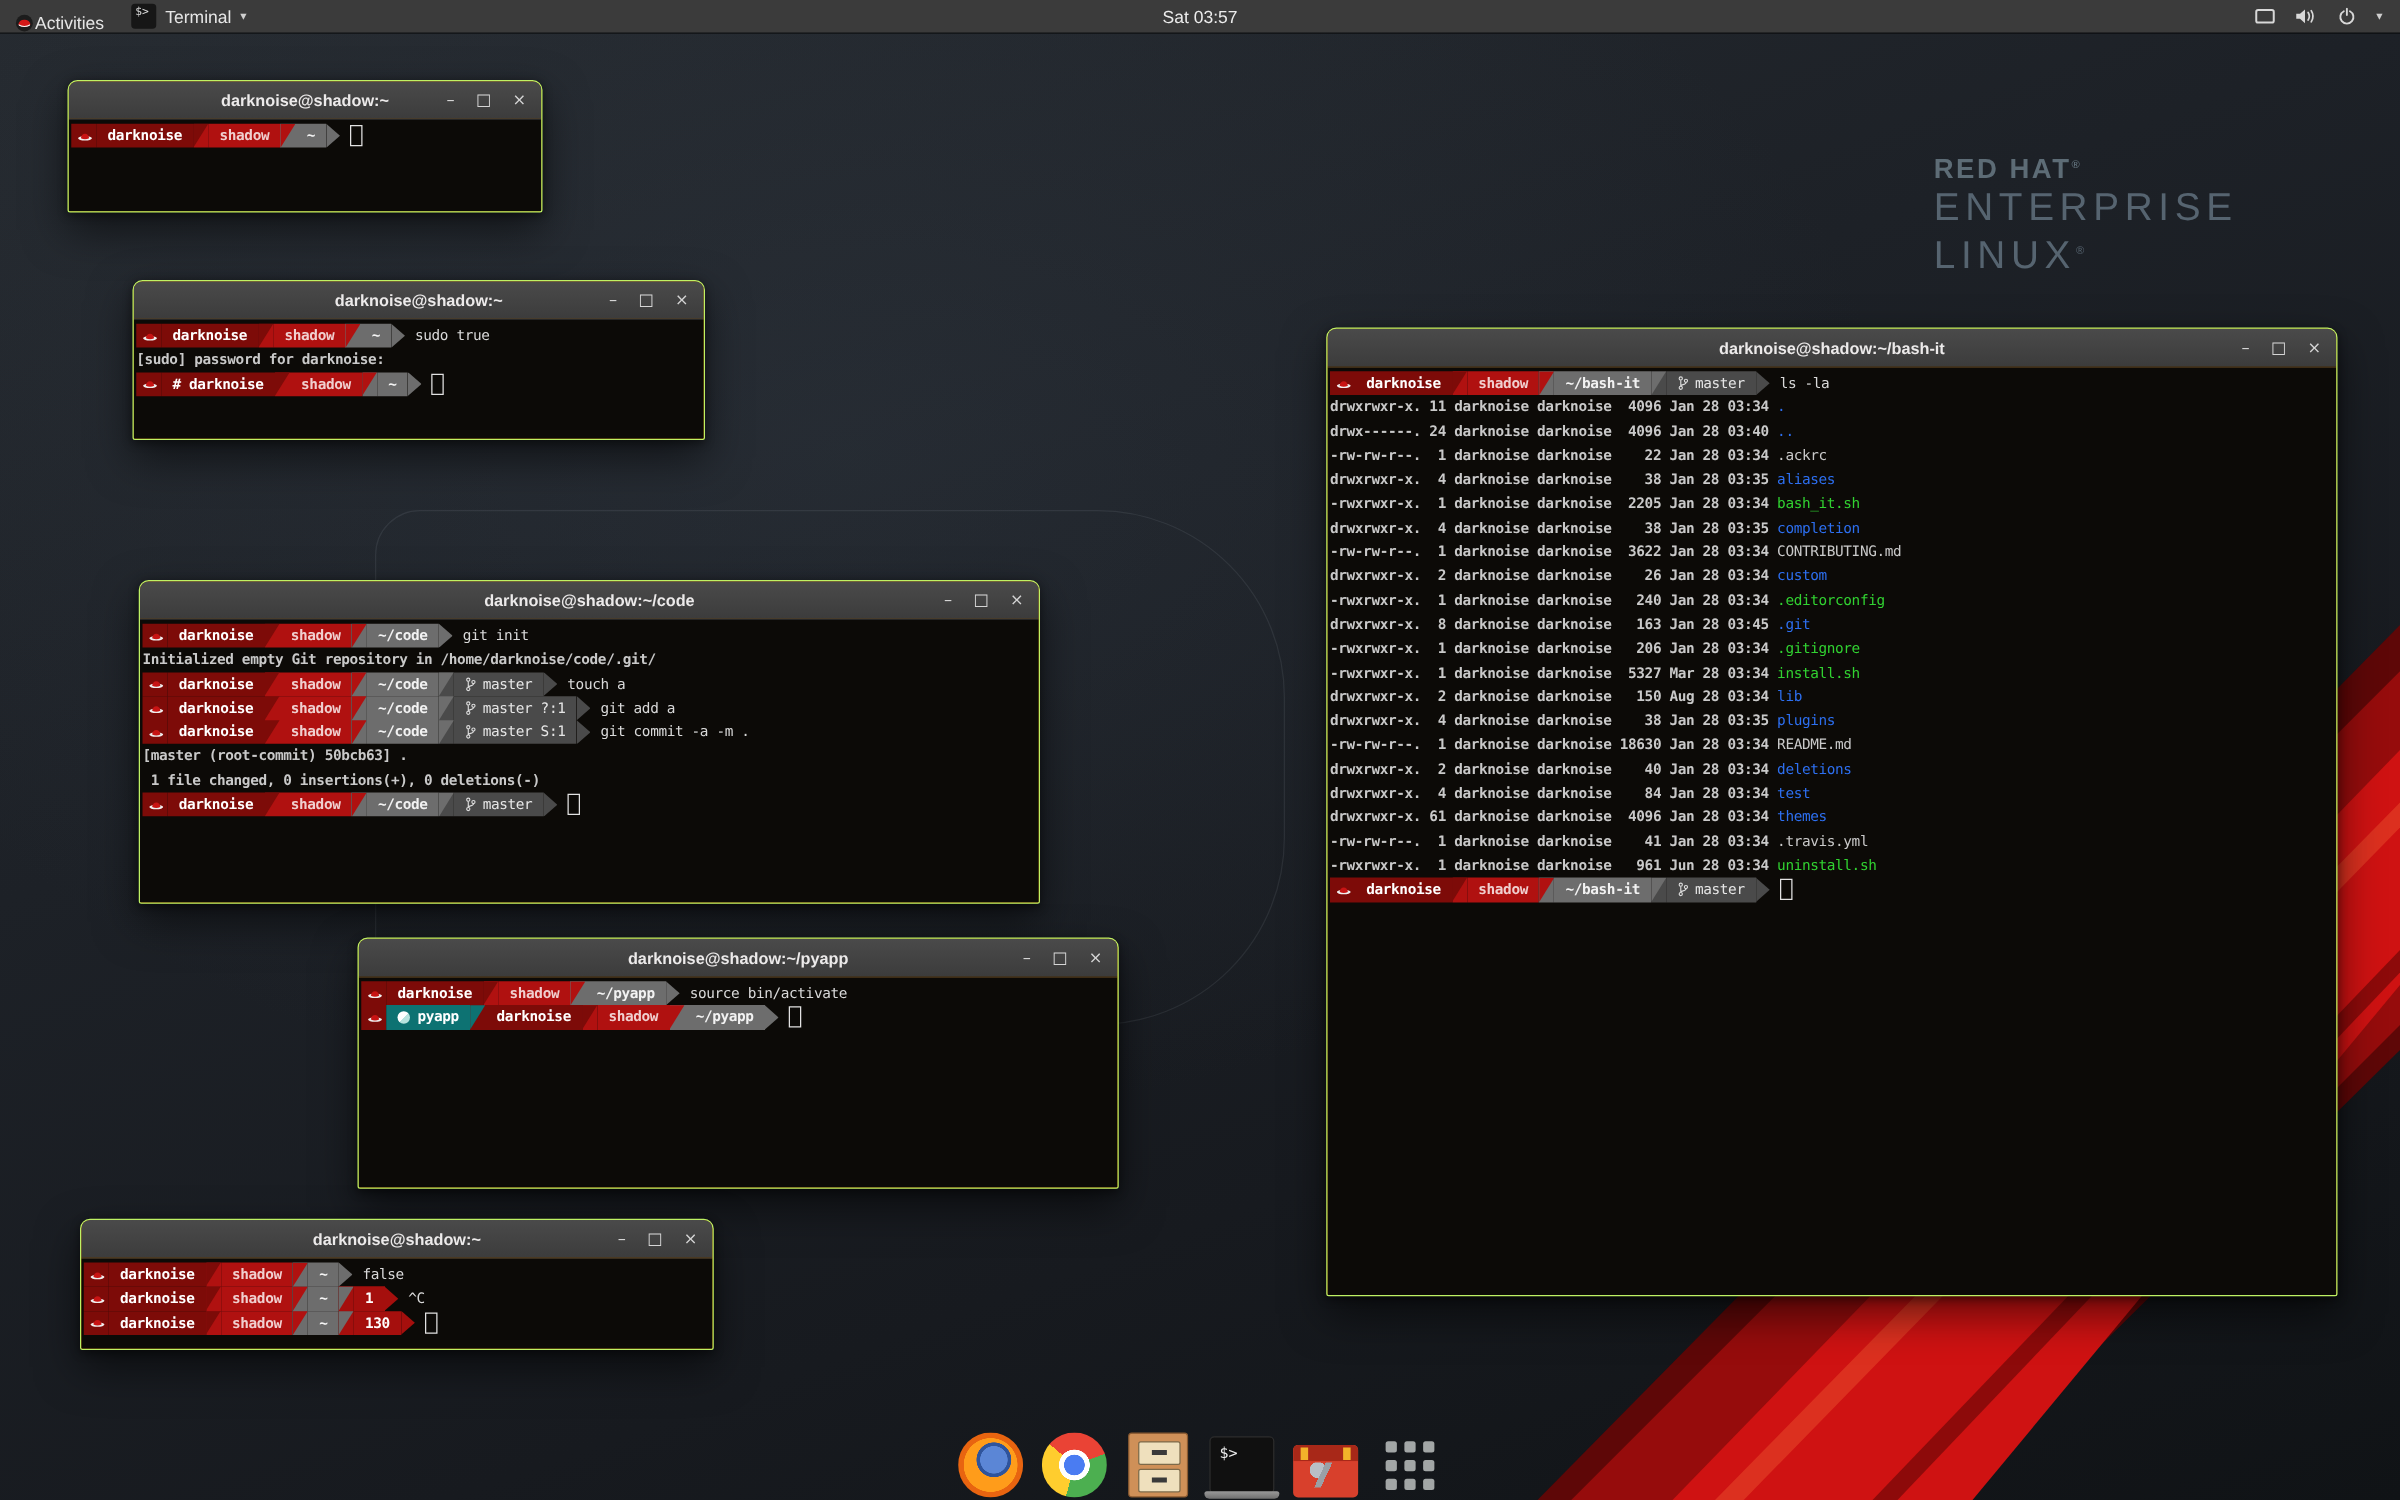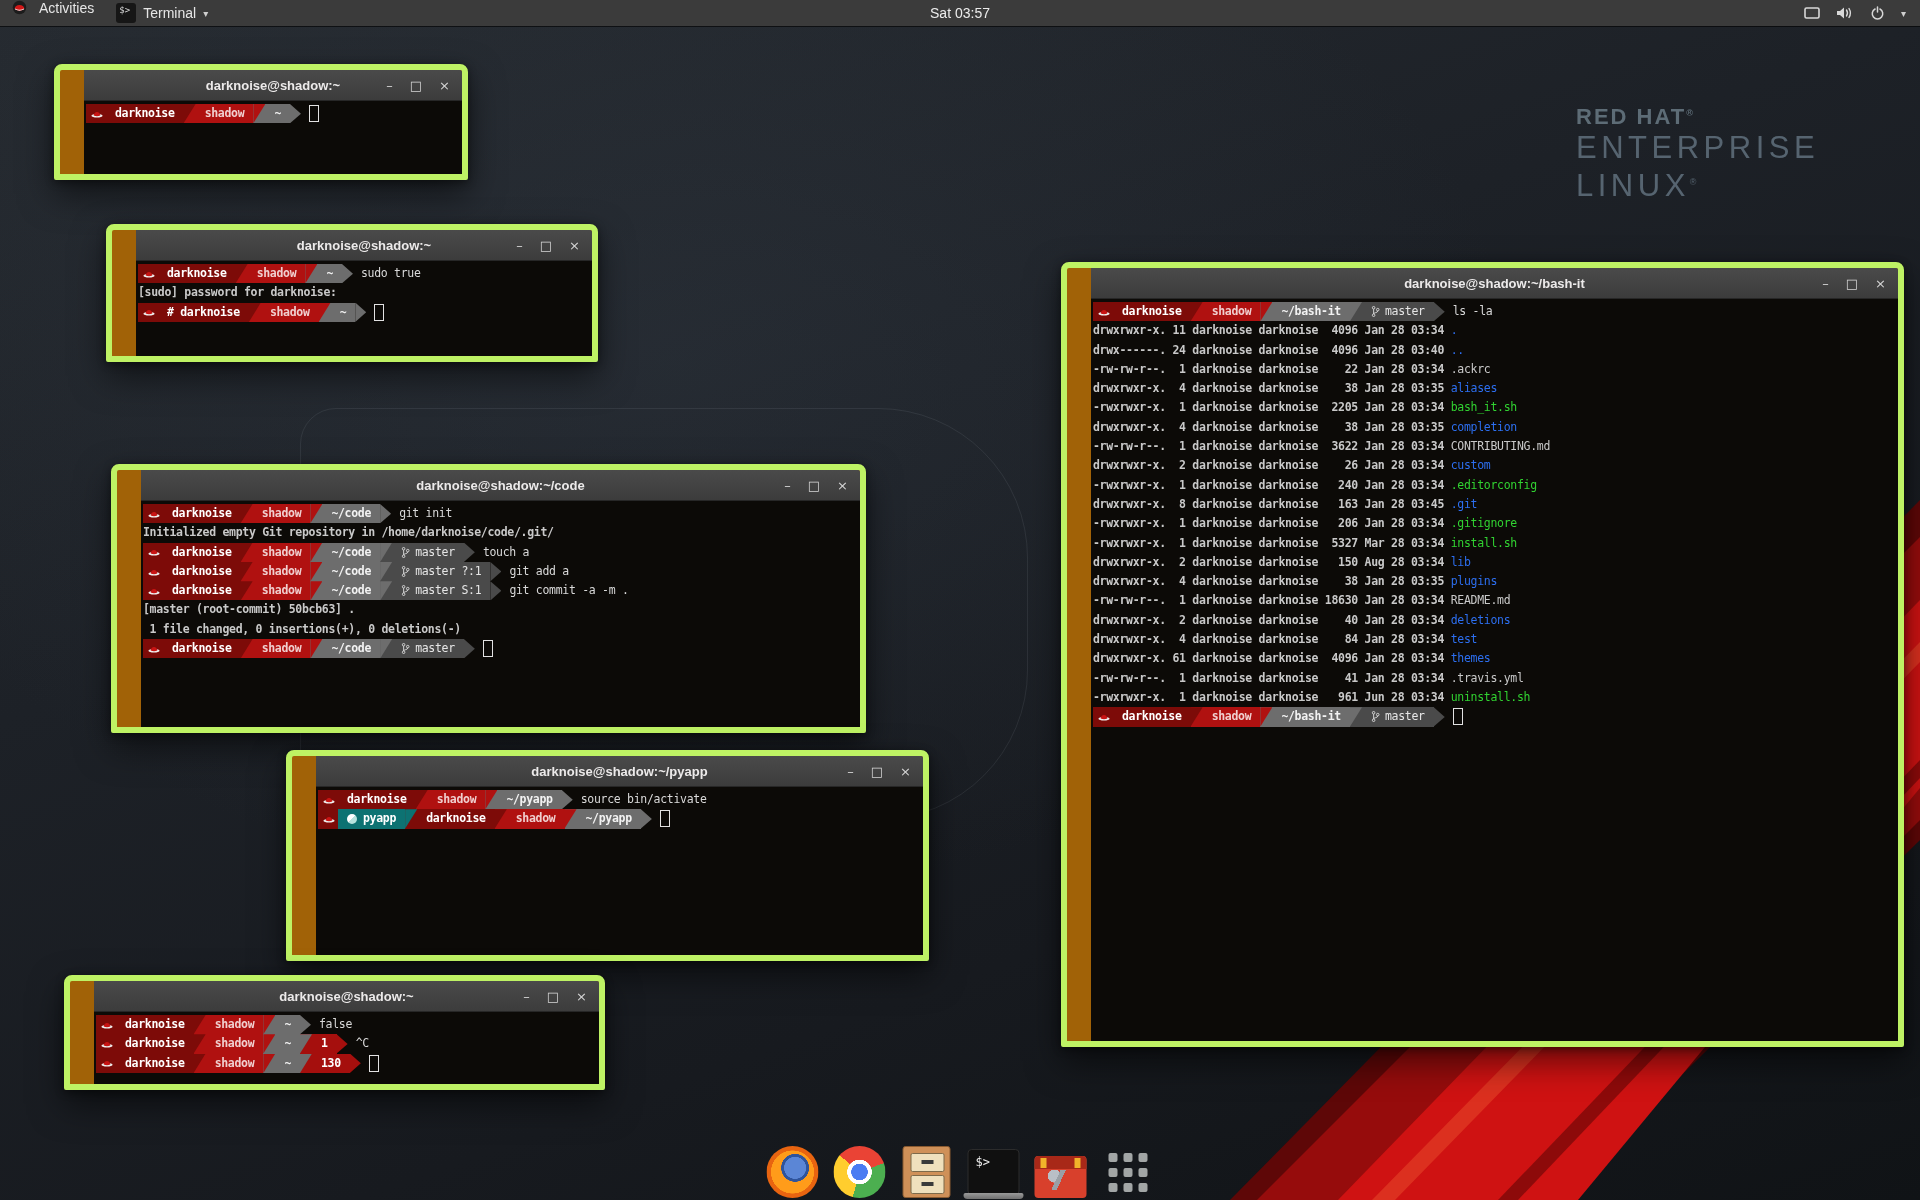--- a/index.html
+++ b/index.html
@@ -16,37 +16,37 @@
       linear-gradient(160deg,#262b31 0%,#1d2127 38%,#171a1f 70%,#101316 100%);
   }
   .wall-line{position:absolute;left:300px;top:408px;width:726px;height:410px;
     border:1px solid rgba(190,200,210,0.10);border-radius:36px 150px 150px 36px;}
   .shards{position:absolute;left:0;top:0;}
   
   .topbar{position:absolute;left:0;top:0;width:1920px;height:26px;background:#3b3b3b;
     display:flex;align-items:center;color:#e6e6e6;font-size:14px;z-index:50;
     box-shadow:0 1px 0 rgba(0,0,0,.6);}
   .tb-left{display:flex;align-items:center;height:100%;}
-  .tb-activities{display:flex;align-items:flex-start;gap:12px;padding:0 12px;height:100%;cursor:default;}
+  .tb-activities{display:flex;align-items:flex-end;gap:1px;padding:0 12px;height:100%;cursor:default;}
   .tb-app{display:flex;align-items:center;gap:7px;padding:0 10px;height:100%;}
   .tb-app .tile{width:20px;height:20px;background:#161616;border-radius:3px;color:#dcdcdc;
     font-family:"DejaVu Sans Mono",monospace;font-size:9px;display:flex;align-items:flex-start;justify-content:flex-start;padding:2px 0 0 3px;box-sizing:border-box;}
   .tb-caret{font-size:10px;color:#cfcfcf;}
   .tb-clock{position:absolute;left:0;right:0;text-align:center;font-size:14px;color:#ececec;pointer-events:none;}
   .tb-right{margin-left:auto;display:flex;align-items:center;gap:16px;padding:0 14px;height:100%;}
   .tb-right svg{display:block;}
   
-  .brand{position:absolute;left:1547px;top:100px;color:#5d6c76;user-select:none;margin-left:29px;}
+  .brand{position:absolute;left:1547px;top:118px;color:#5d6c76;user-select:none;}
   .brand .b1{font-size:22px;font-weight:bold;letter-spacing:2px;line-height:26px;}
   .brand .b2,.brand .b3{font-size:31px;font-weight:normal;letter-spacing:4.5px;line-height:35px;color:#566470;}
   .brand sup{font-size:9px;vertical-align:super;}
   
-  .window{position:absolute;border:6px solid #bef264;border-radius:8px 8px 2px 2px;
+  .window{position:absolute;border:1px solid #bef264;border-radius:8px 8px 2px 2px;
     box-shadow:0 14px 34px rgba(0,0,0,.55), 0 2px 8px rgba(0,0,0,.45);
-    display:flex;flex-direction:column;overflow:hidden;background:#a16207;padding-left:24px;}
+    display:flex;flex-direction:column;overflow:hidden;background:#a16207;}
   .titlebar{height:30px;flex:none;background:linear-gradient(#4a4a4a,#3c3c3c);
     border-bottom:1px solid #272727;display:flex;align-items:center;justify-content:center;position:relative;}
   .title{color:#eceaea;font-size:13px;font-weight:bold;}
   .controls{position:absolute;right:12px;top:0;bottom:0;display:flex;align-items:center;gap:17px;}
   .wbtn{color:#d5d5d5;font-size:13px;line-height:1;cursor:default;font-family:"DejaVu Sans",sans-serif;}
   .term-body{flex:1;background:rgba(7,7,7,0.97);padding:3px 2px 2px 2px;overflow:hidden;
     font-family:"DejaVu Sans Mono",monospace;font-size:11.5px;letter-spacing:-0.3px;color:#cdcdcd;}
   
   .tline{display:flex;align-items:stretch;height:19.3px;line-height:19.3px;white-space:pre;}
   .phat{display:flex;align-items:center;padding:0 3px 0 5px;flex:none;}

